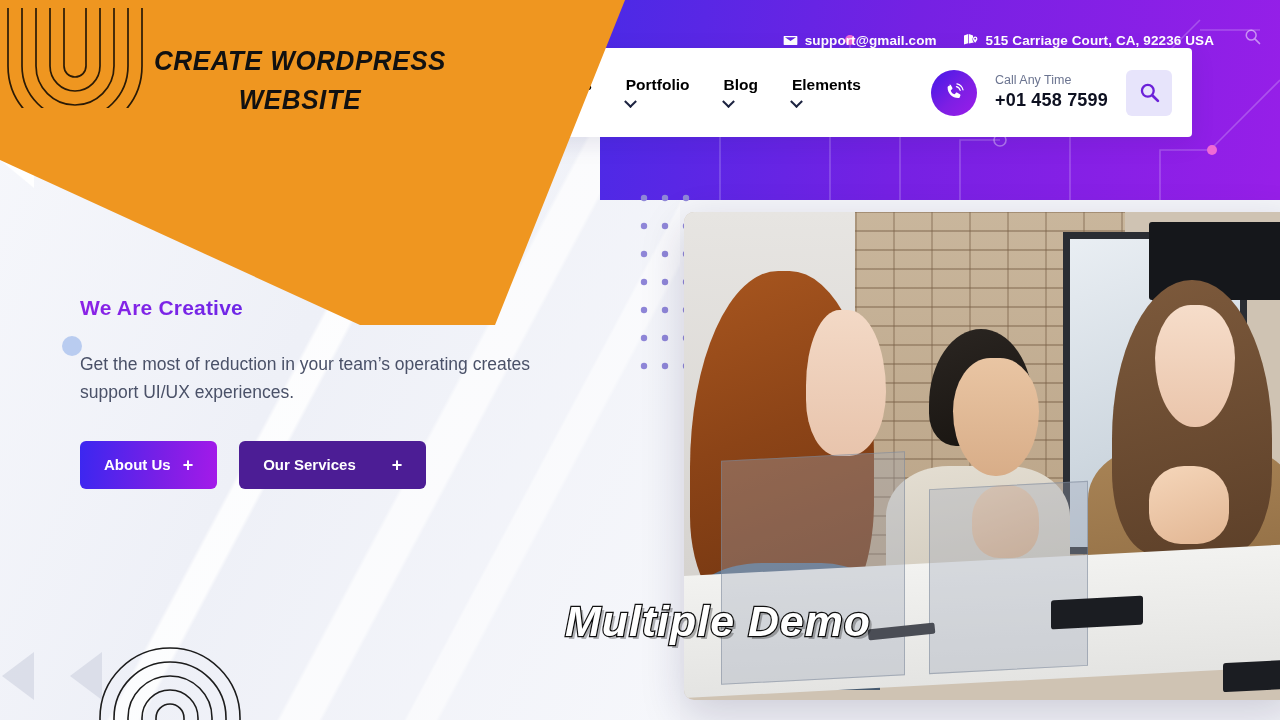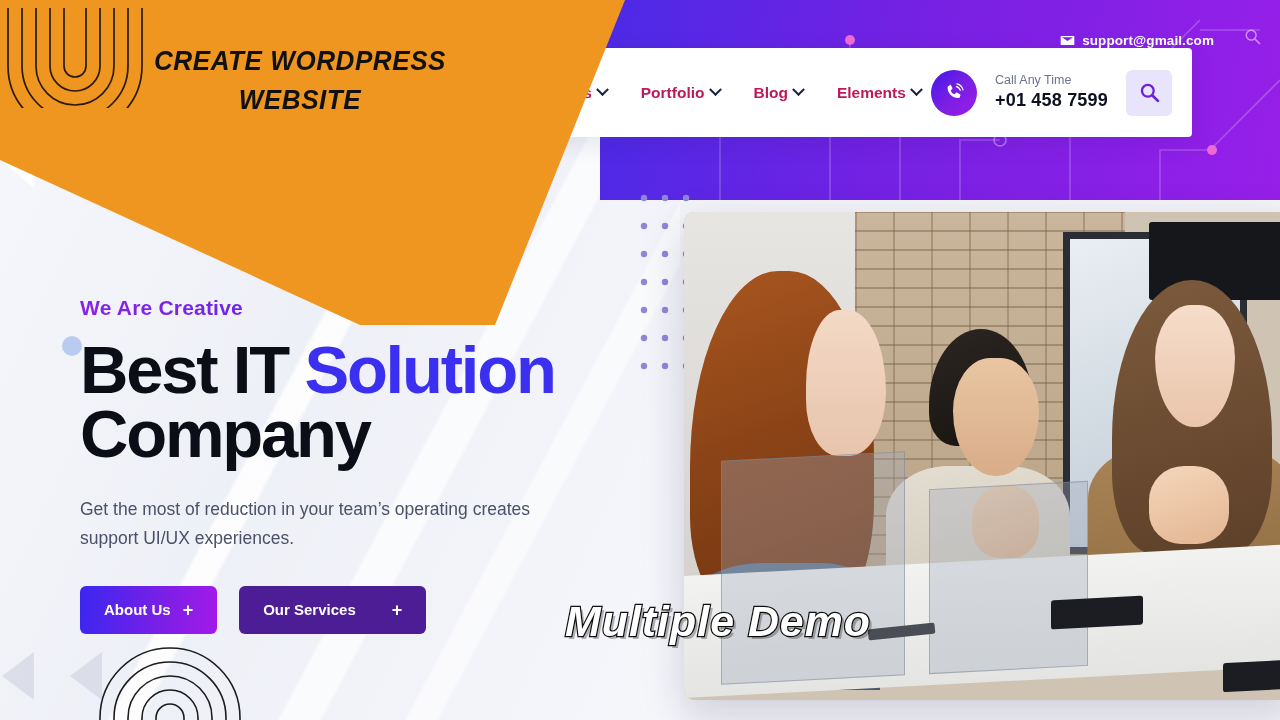--- a/index.html
+++ b/index.html
@@ -44,22 +44,22 @@
 
   
   .header-card{
     position:absolute; left:300px; top:48px; width:892px; height:89px;
     background:#fff; border-radius:4px;
     box-shadow:0 6px 24px rgba(30,20,90,.10);
     display:flex; align-items:center; z-index:25;
   }
   .nav{ display:flex; align-items:center; gap:34px; margin-left:228px; }
   .nav-item{
-    display:flex; align-items:center; gap:6px;
-    font-size:15.5px; font-weight:700; color:#be185d; cursor:pointer; white-space:nowrap;
+    display:flex; align-items:flex-start; gap:6px;
+    font-size:15.5px; font-weight:700; color:#000000; cursor:pointer; white-space:nowrap;flex-direction:column;
   }
   .chev{ width:9px; height:9px; border-right:2px solid #1c2340; border-bottom:2px solid #1c2340;
     transform:rotate(45deg) translate(-2px,-2px); }
   .header-right{ margin-left:auto; display:flex; align-items:center; gap:18px; padding-right:20px; }
   .phone-circle{
     width:46px; height:46px; border-radius:50%;
     background:linear-gradient(135deg,#4318e8 0%,#7d1fe4 55%,#9b1ce9 100%);
     display:flex; align-items:center; justify-content:center;
   }
   .call-text{ line-height:1.25; }
@@ -305,20 +305,29 @@
   <div class="topbar">
     <div class="topbar-item">
       <span>
         <svg width="15" height="15" viewBox="0 0 16 16">
             <path fill="#fff" d="M1 3h14v10H1z" opacity=".0"></path>
             <path fill="#fff" d="M1.2 3.2h13.6c.3 0 .5.2.5.5v8.6c0 .3-.2.5-.5.5H1.2a.5.5 0 0 1-.5-.5V3.7c0-.3.2-.5.5-.5zm.9 1.4 5.9 4 5.9-4H2.1z"></path>
           </svg>
       </span>
       <span>support@gmail.com</span>
     </div>
+    <div class="topbar-item">
+      <span>
+        <svg width="16" height="16" viewBox="0 0 16 16">
+          <path fill="#fff" d="M1 3.4 5.2 2v9.2L1 12.6V3.4zM5.9 2 10 3.4v2.2a3 3 0 0 0-.5 1.8c0 .9.6 2 1.4 3.1l-5 1.1V2z"></path>
+          <path fill="#fff" d="M12.2 4.6a2.2 2.2 0 0 0-2.2 2.2c0 1.6 2.2 4 2.2 4s2.2-2.4 2.2-4a2.2 2.2 0 0 0-2.2-2.2zm0 3a.9.9 0 1 1 0-1.8.9.9 0 0 1 0 1.8z"></path>
+        </svg>
+      </span>
+      <span>515 Carriage Court, CA, 92236 USA</span>
+    </div>
     <div class="top-search">
       <svg width="17" height="17" viewBox="0 0 18 18">
           <circle cx="7.6" cy="7.6" r="5.2" fill="none" stroke="#fff" stroke-width="1.6"></circle>
           <path d="M11.5 11.5 16.4 16.4" stroke="#fff" stroke-width="1.8" stroke-linecap="round"></path>
         </svg>
     </div>
   </div>
 
   <div class="header-card">
     <nav class="nav">
@@ -413,24 +422,20 @@
       <div class="blueprint bp2"></div>
       <div class="phone-obj ph1"></div>
       <div class="phone-obj ph2"></div>
       <div class="pen"></div>
     </div>
   </div>
 
   <div class="blue-dot"></div>
   <div class="hero">
     <div class="eyebrow">We Are Creative</div>
-    <h1 class="headline">
-      <span>Best IT </span><span class="accent">Solution</span><br>
-      <span>Company</span>
-    </h1>
     <p class="lead">Get the most of reduction in your team’s operating creates support UI/UX experiences.</p>
     <div class="cta-row">
       <button class="btn btn-primary">
         <span>About Us</span>
         <span class="plus">+</span>
       </button>
       <button class="btn btn-dark">
         <span>Our Services</span>
         <span class="plus">+</span>
       </button>

